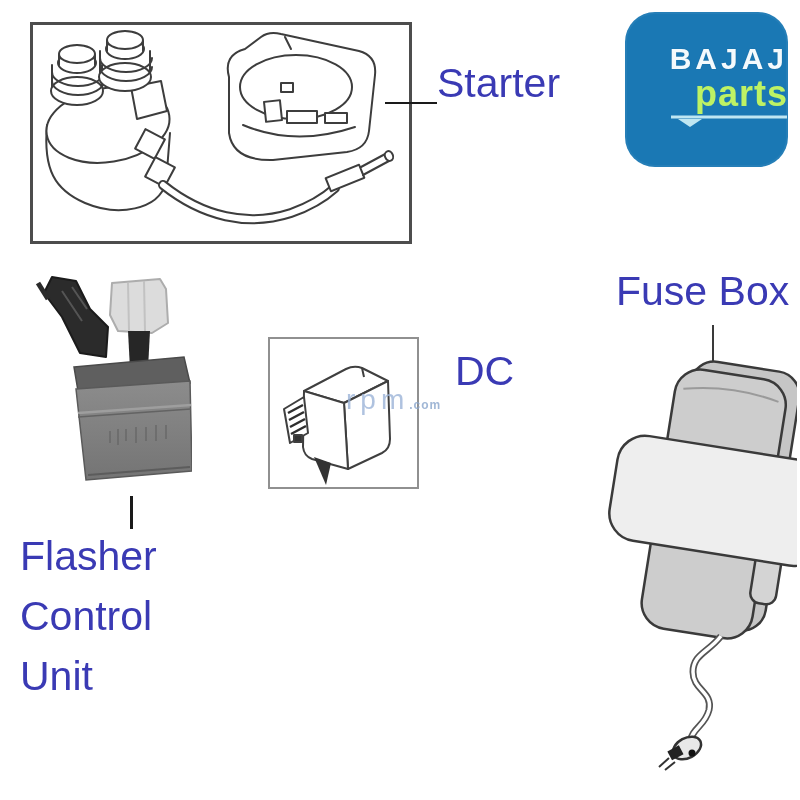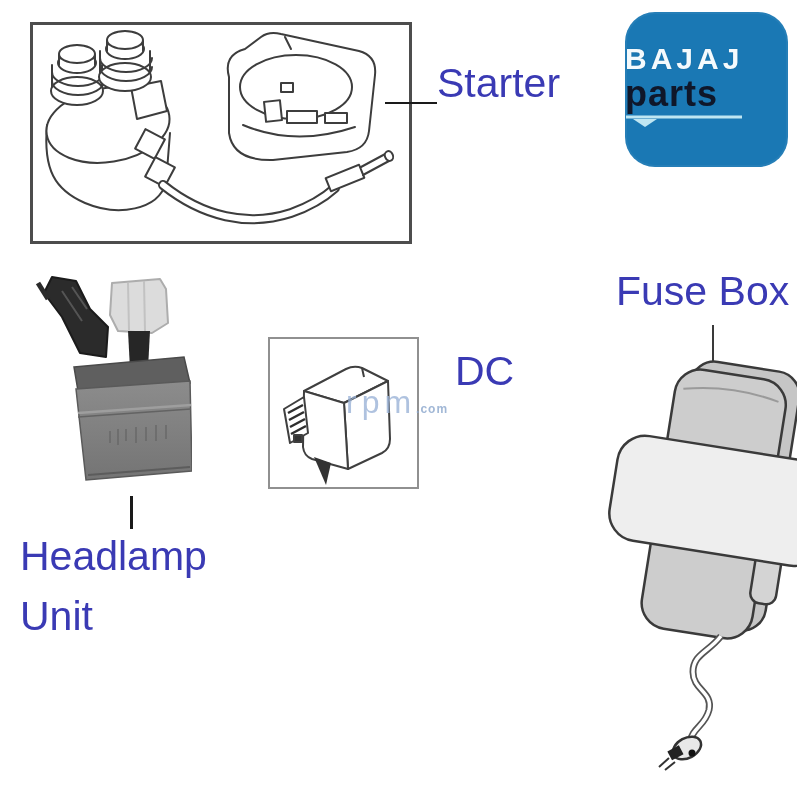--- a/index.html
+++ b/index.html
@@ -28,41 +28,41 @@
   }
   .part-label span{display:block;}
   .label-starter{left:437px;top:53px;}
   .label-fuse{left:616px;top:268px;line-height:46px;}
   .label-flasher{left:455px;top:342px;line-height:58px;}
   .label-headlamp{left:20px;top:526px;}
   
   .logo{
     position:absolute;left:625px;top:12px;width:163px;height:155px;
     background:#1a78b4;border-radius:30px;
-    display:flex;flex-direction:column;align-items:flex-start;
+    display:flex;flex-direction:column;align-items:flex-end;
     box-shadow:inset 0 0 0 2px rgba(255,255,255,0.05);
   }
   .logo .brand{
     margin-top:32px;color:#f4fafd;font-size:30px;font-weight:bold;
     letter-spacing:4px;line-height:1;text-shadow:0 0 1px #0e5c90;
   }
   .logo .genuine{
     margin-top:9px;color:#bfe6f2;font-size:23px;letter-spacing:1.5px;line-height:1;
   }
   .logo .parts{
-    margin-top:2px;color:#0f172a;font-size:36px;font-weight:bold;
+    margin-top:2px;color:#bef264;font-size:36px;font-weight:bold;
     letter-spacing:1px;line-height:1;
   }
   .logo .underline-wrap{margin-top:3px;height:14px;}
   
   .watermark{
     position:absolute;left:346px;top:386px;z-index:5;color:#9cb4d8;opacity:.8;
     filter:blur(.4px);white-space:nowrap;
   }
-  .watermark .wm-main{font-size:32px;letter-spacing:5px;line-height:1;text-align:center;}
+  .watermark .wm-main{font-size:28px;letter-spacing:5px;line-height:1;text-align:center;}
   .watermark .wm-suffix{font-size:12px;font-weight:bold;letter-spacing:1px;color:#8aa6cc;margin-top:12px;}
   
   .fusebox-art{position:absolute;left:597px;top:358px;}
   .headlamp-art{position:absolute;left:32px;top:275px;}
   svg{display:block;}
 </style>
 </head>
 <body>
 
 <div class="canvas">
@@ -210,17 +210,18 @@
       <g stroke="#6a6a6a" stroke-width="2" opacity="0.8">
         <path d="M78,156 L78,168 M86,154 L86,170 M94,154 L94,166 M104,152 L104,168 M114,152 L114,166 M124,150 L124,166 M134,150 L134,164"></path>
       </g>
       <path d="M56,200 L158,192" stroke="#5c5c5c" stroke-width="2" fill="none"></path>
     </svg>
   </div>
 
   <div class="leader headlamp"></div>
 
   <div class="part-label label-headlamp">
-    <span>Headlamp</span>
+    <span>Flasher</span>
+    <span>Control</span>
     <span>Unit</span>
   </div>
 
 </div>
 
 </body></html>

